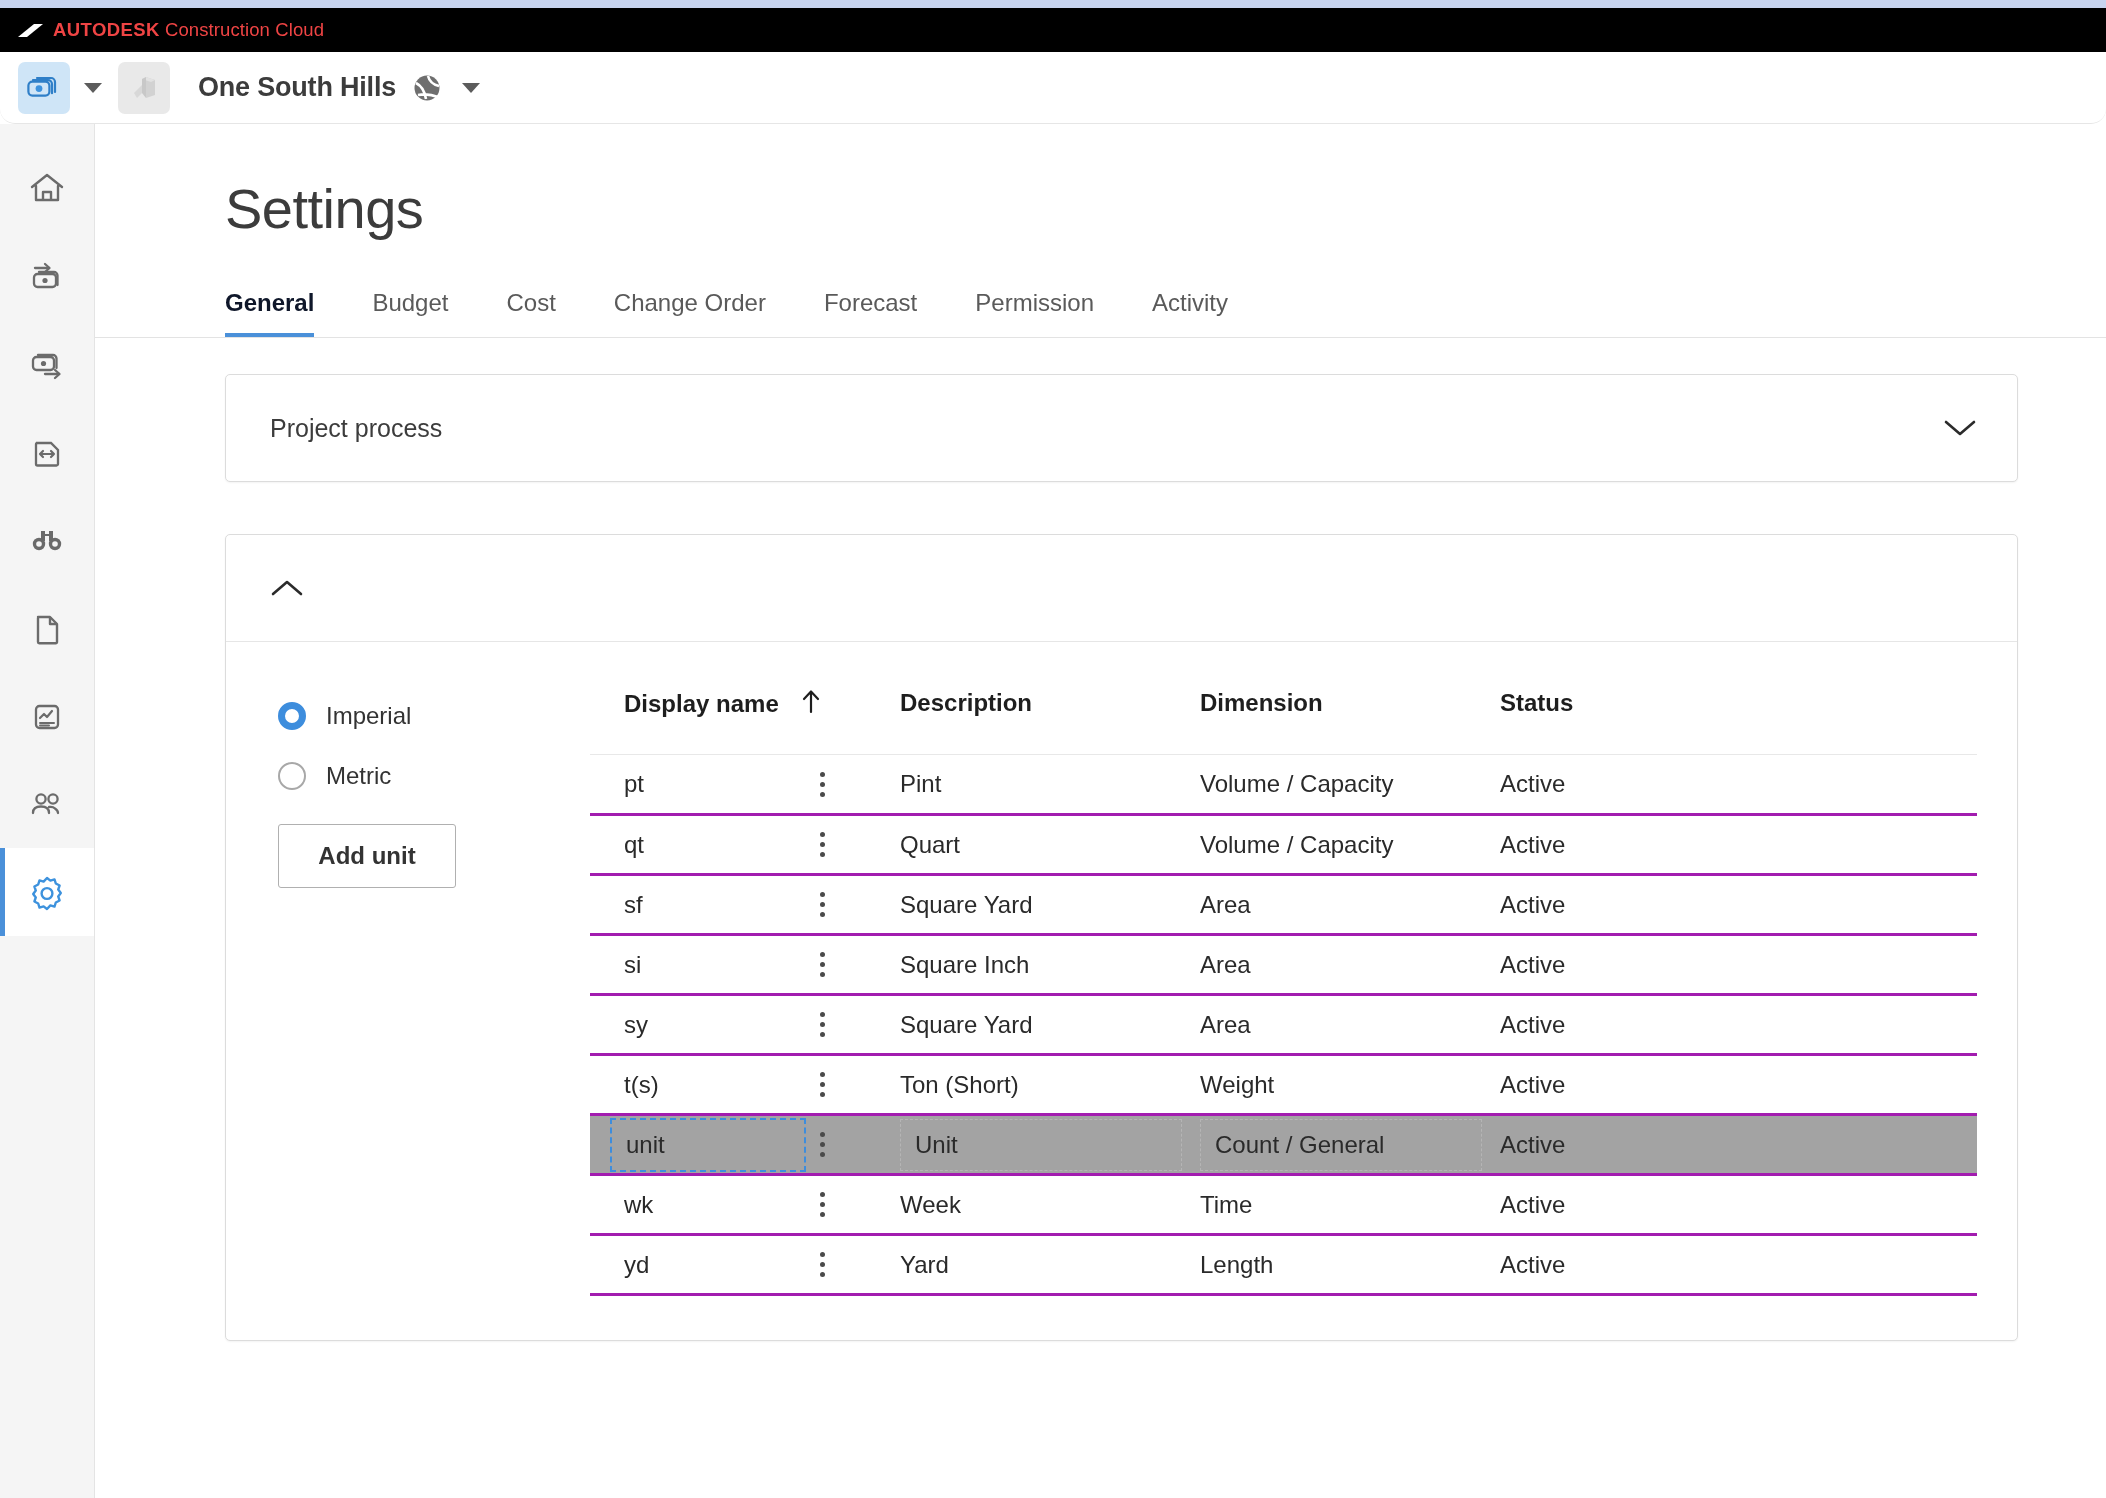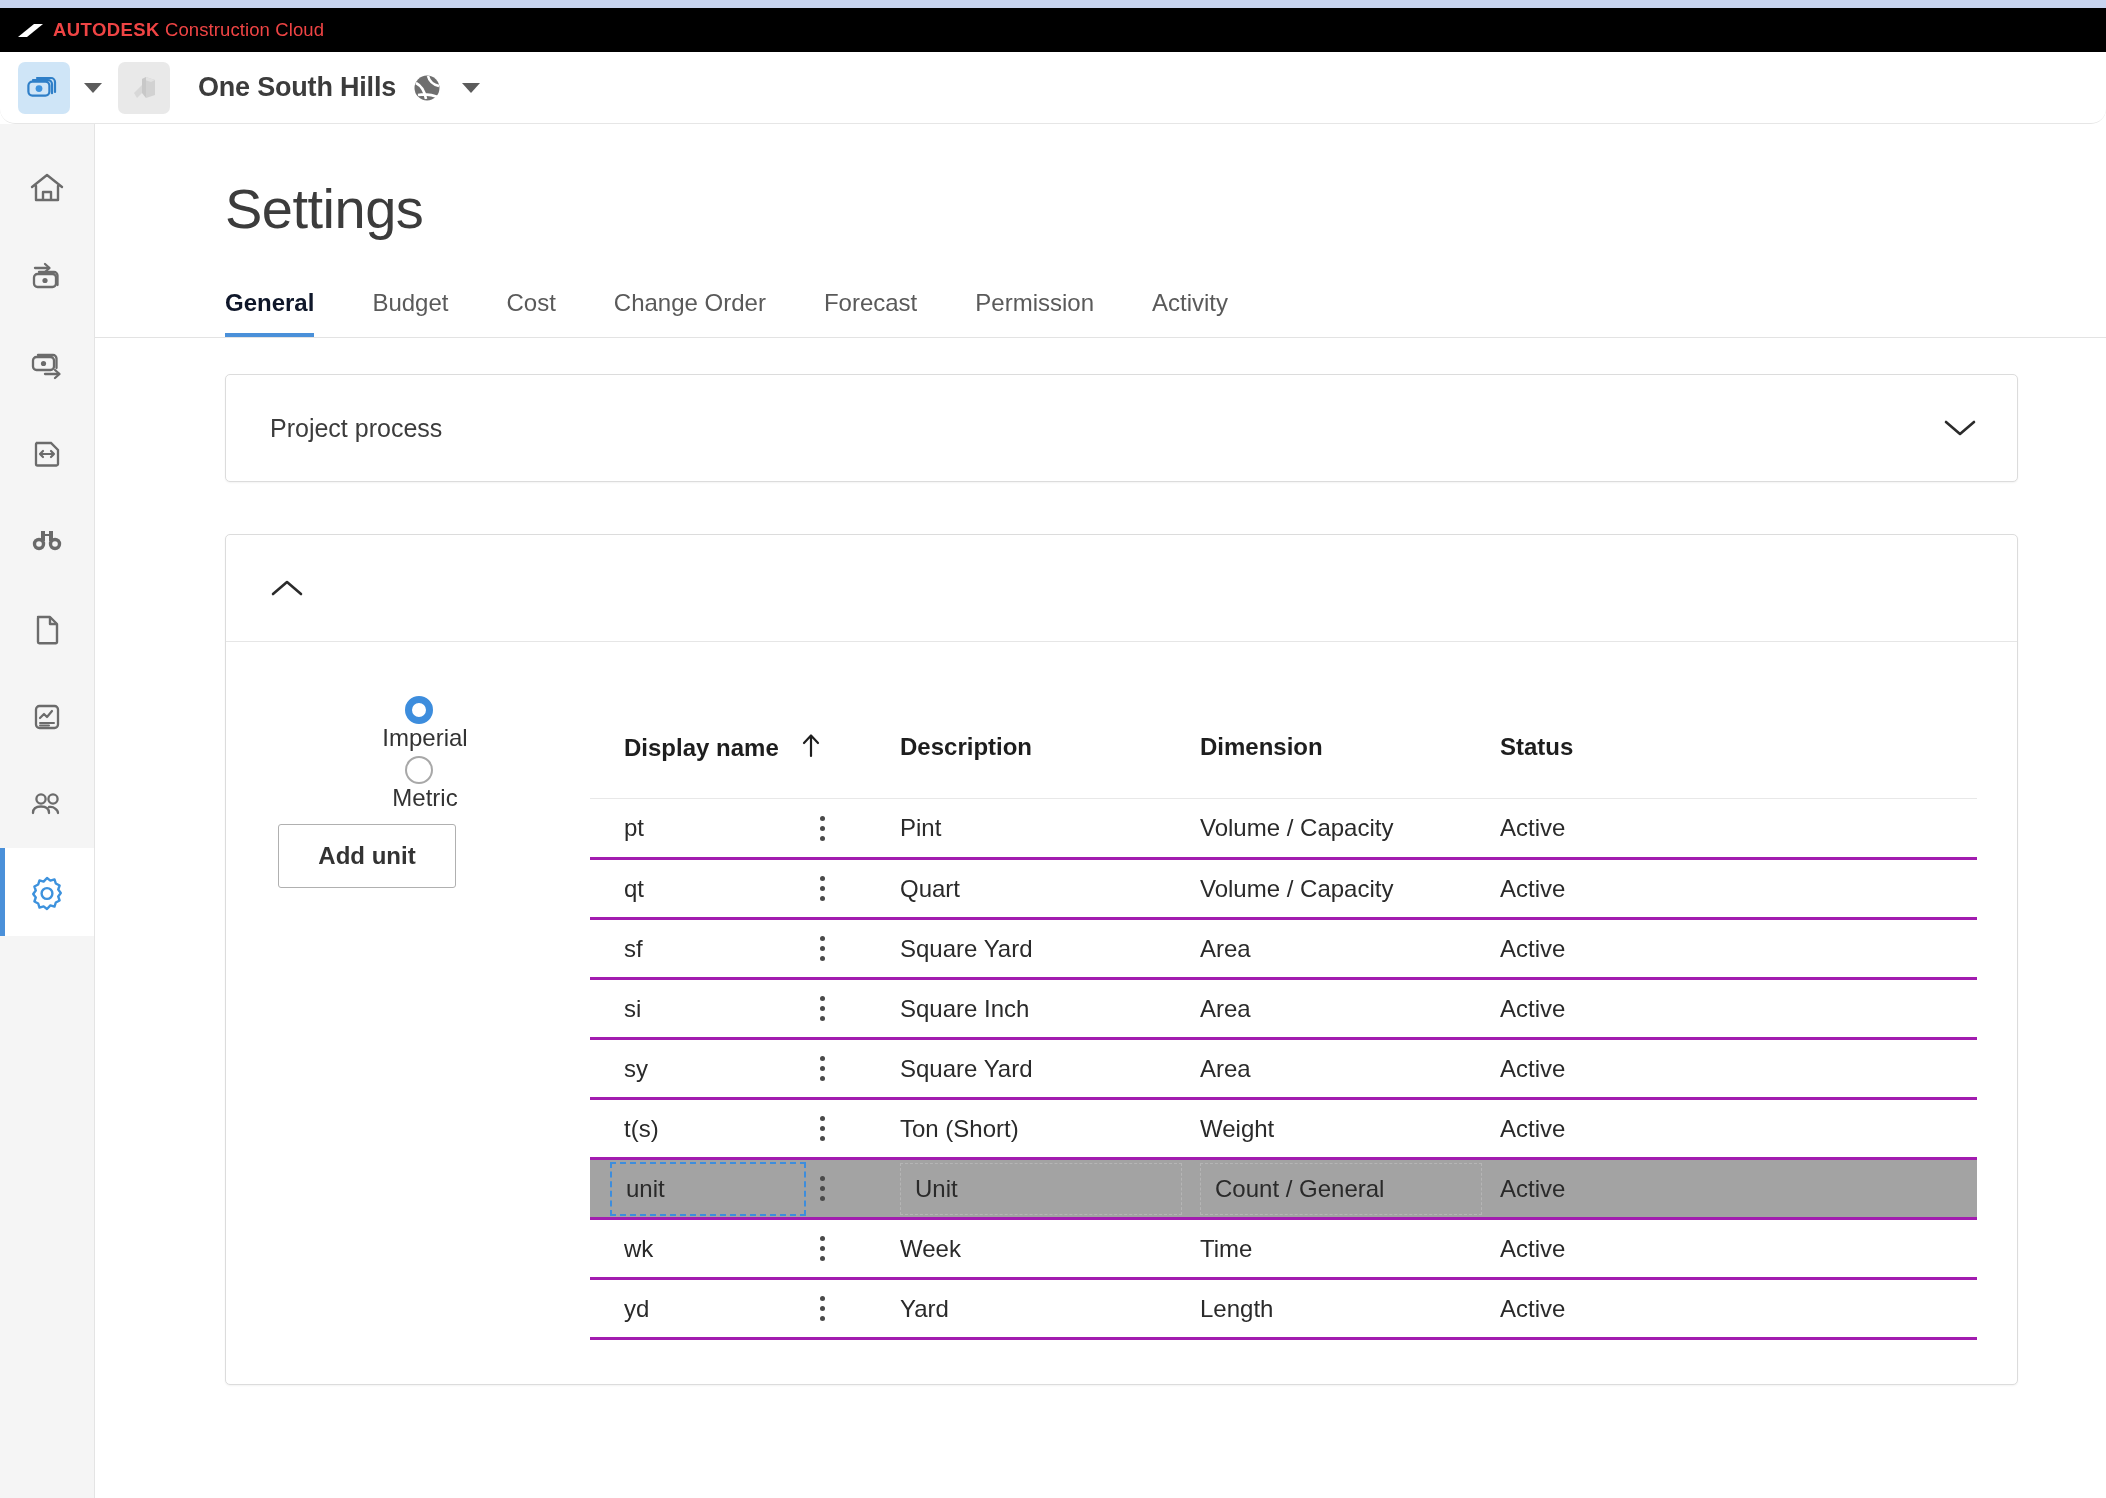--- a/index.html
+++ b/index.html
@@ -167,24 +167,23 @@
   .card-body {
     border-top: 1px solid #e6e6e6;
     display: flex;
     padding: 40px 40px 44px 44px;
   }
 
   
   .left-col { width: 290px; flex-shrink: 0; padding-top: 14px; }
   .radio-row {
     display: flex;
-    align-items: center;
+    align-items: flex-end;
     margin-bottom: 26px;
     height: 34px;
-    flex-direction: column;
   }
   .radio {
     width: 28px; height: 28px;
     border-radius: 50%;
     border: 2px solid #a8a8a8;
     background: #ffffff;
     margin-left: 8px;
     flex-shrink: 0;
     display: flex; align-items: center; justify-content: center;
   }
@@ -204,21 +203,21 @@
     background: #ffffff;
     border-radius: 3px;
     font-family: "Liberation Sans", sans-serif;
     font-size: 24px;
     font-weight: bold;
     color: #333333;
     cursor: pointer;
   }
 
   
-  .table-wrap { flex: 1; margin-left: 30px; margin-top: 44px; }
+  .table-wrap { flex: 1; margin-left: 30px; }
   table.uom {
     width: 100%;
     border-collapse: collapse;
     table-layout: fixed;
   }
   table.uom th {
     text-align: left;
     font-size: 24px;
     font-weight: bold;
     color: #1e1e1e;

